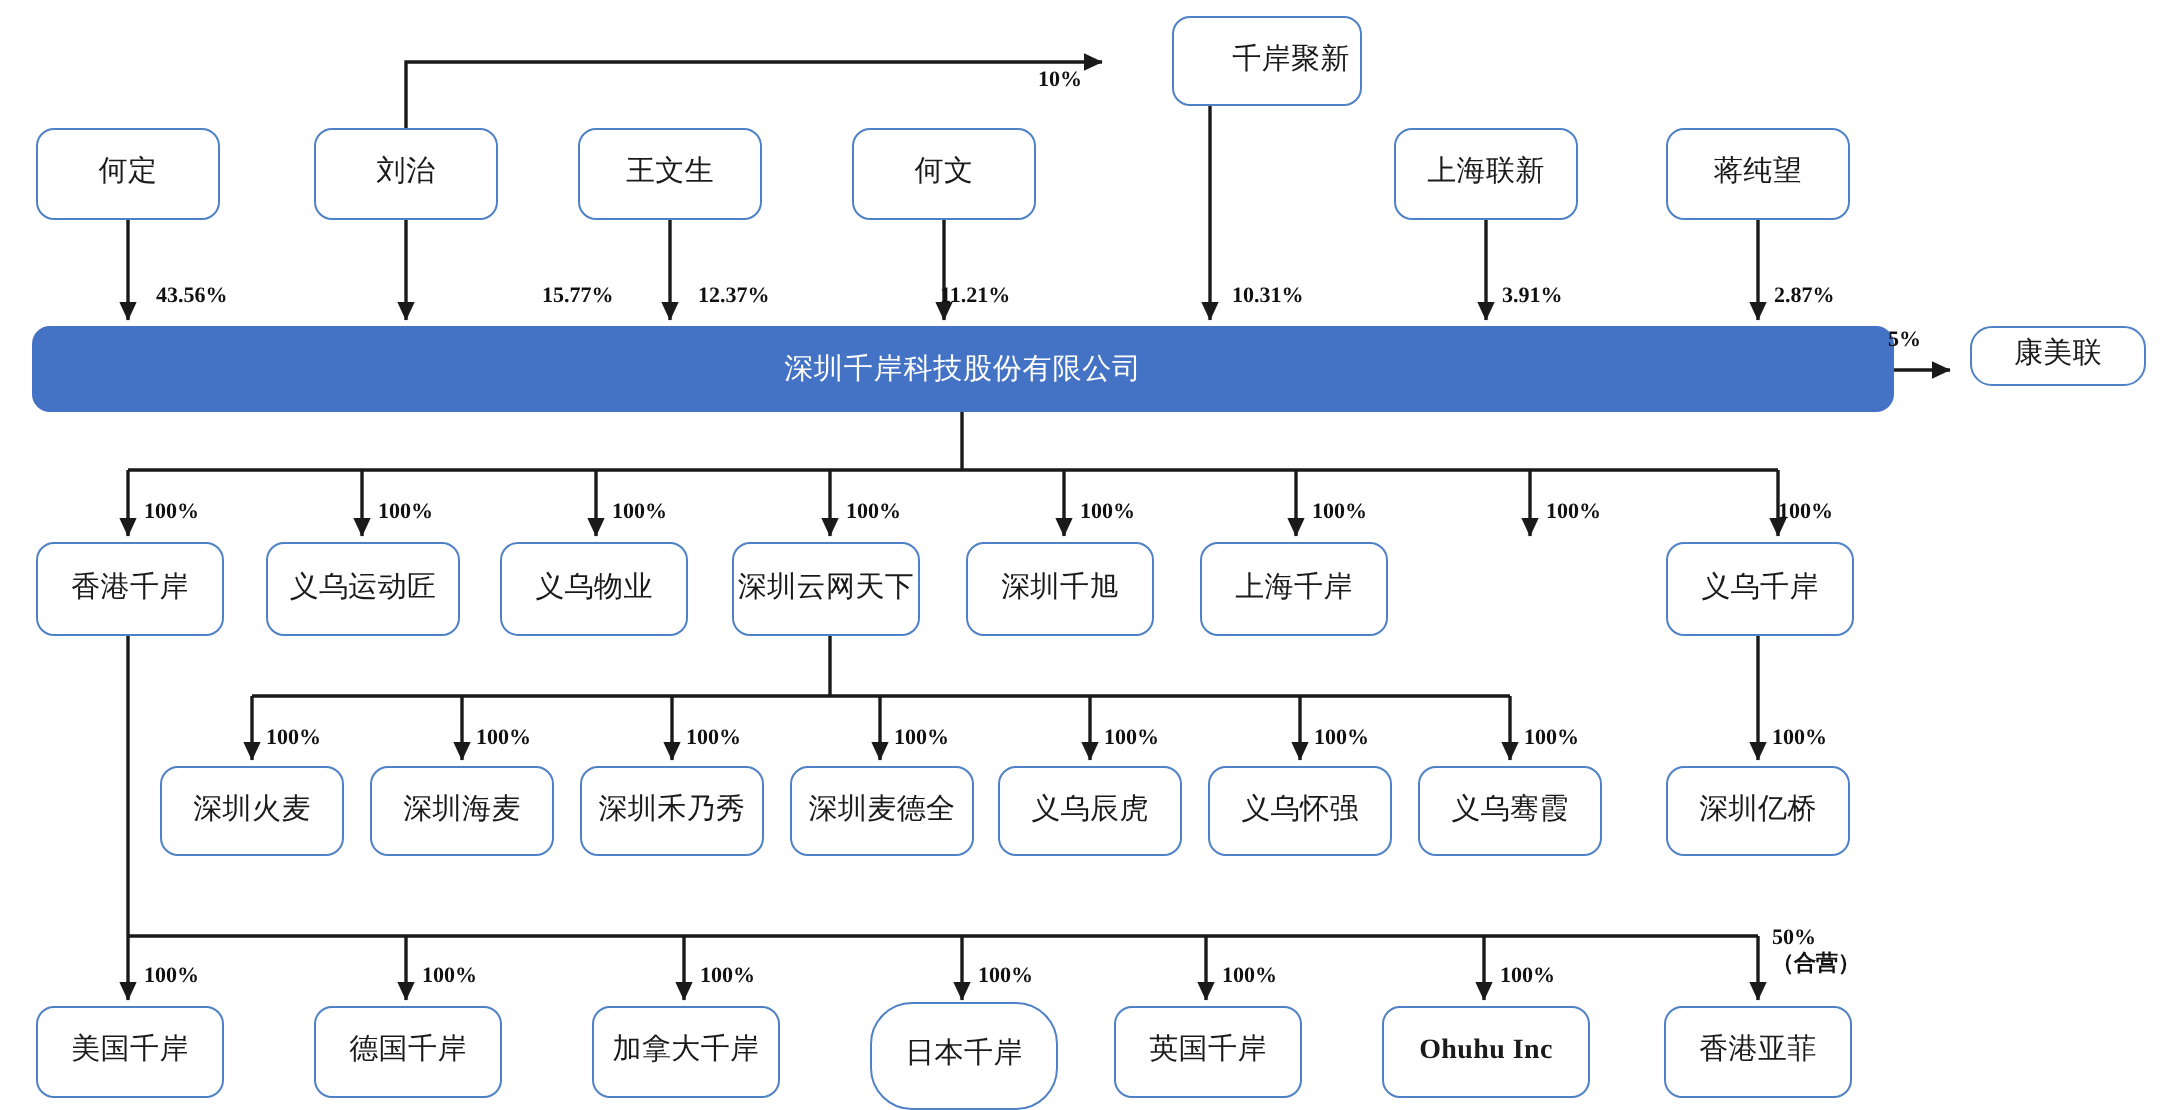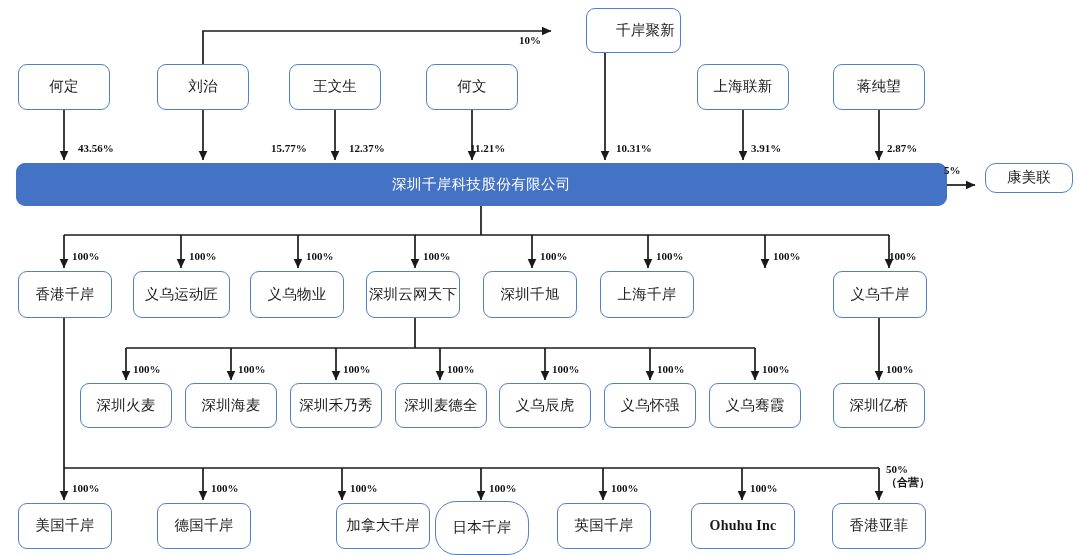--- a/index.html
+++ b/index.html
@@ -155,21 +155,21 @@
   <div class="node" style="left: 185px; top: 383px; width: 92px; height: 45px;">深圳海麦</div>
   <div class="node" style="left: 290px; top: 383px; width: 92px; height: 45px;">深圳禾乃秀</div>
   <div class="node" style="left: 395px; top: 383px; width: 92px; height: 45px; text-align: right;">深圳麦德全</div>
   <div class="node" style="left: 499px; top: 383px; width: 92px; height: 45px;">义乌辰虎</div>
   <div class="node" style="left: 604px; top: 383px; width: 92px; height: 45px;">义乌怀强</div>
   <div class="node" style="left: 709px; top: 383px; width: 92px; height: 45px;">义乌骞霞</div>
   <div class="node" style="left: 833px; top: 383px; width: 92px; height: 45px;">深圳亿桥</div>
 
   <div class="node" style="left: 18px; top: 503px; width: 94px; height: 46px;">美国千岸</div>
   <div class="node" style="left: 157px; top: 503px; width: 94px; height: 46px;">德国千岸</div>
-  <div class="node" style="left: 296px; top: 503px; width: 94px; height: 46px; margin-left: 40px;">加拿大千岸</div>
+  <div class="node" style="left: 296px; top: 503px; width: 94px; height: 46px;">加拿大千岸</div>
   <div class="node" style="left: 435px; top: 501px; width: 94px; height: 54px; border-radius: 21px;">日本千岸</div>
   <div class="node" style="left: 557px; top: 503px; width: 94px; height: 46px;">英国千岸</div>
   <div class="node latin" style="left: 691px; top: 503px; width: 104px; height: 46px;">Ohuhu Inc</div>
   <div class="node" style="left: 832px; top: 503px; width: 94px; height: 46px; text-align: right;">香港亚菲</div>
 
   <div id="labels">
       <div class="elabel" style="left: 519px; top: 34px;">10%</div>
       <div class="elabel" style="left: 78px; top: 142px;">43.56%</div>
       <div class="elabel" style="left: 227px; top: 142px; margin-left: 44px;">15.77%</div>
       <div class="elabel" style="left: 349px; top: 142px;">12.37%</div>

